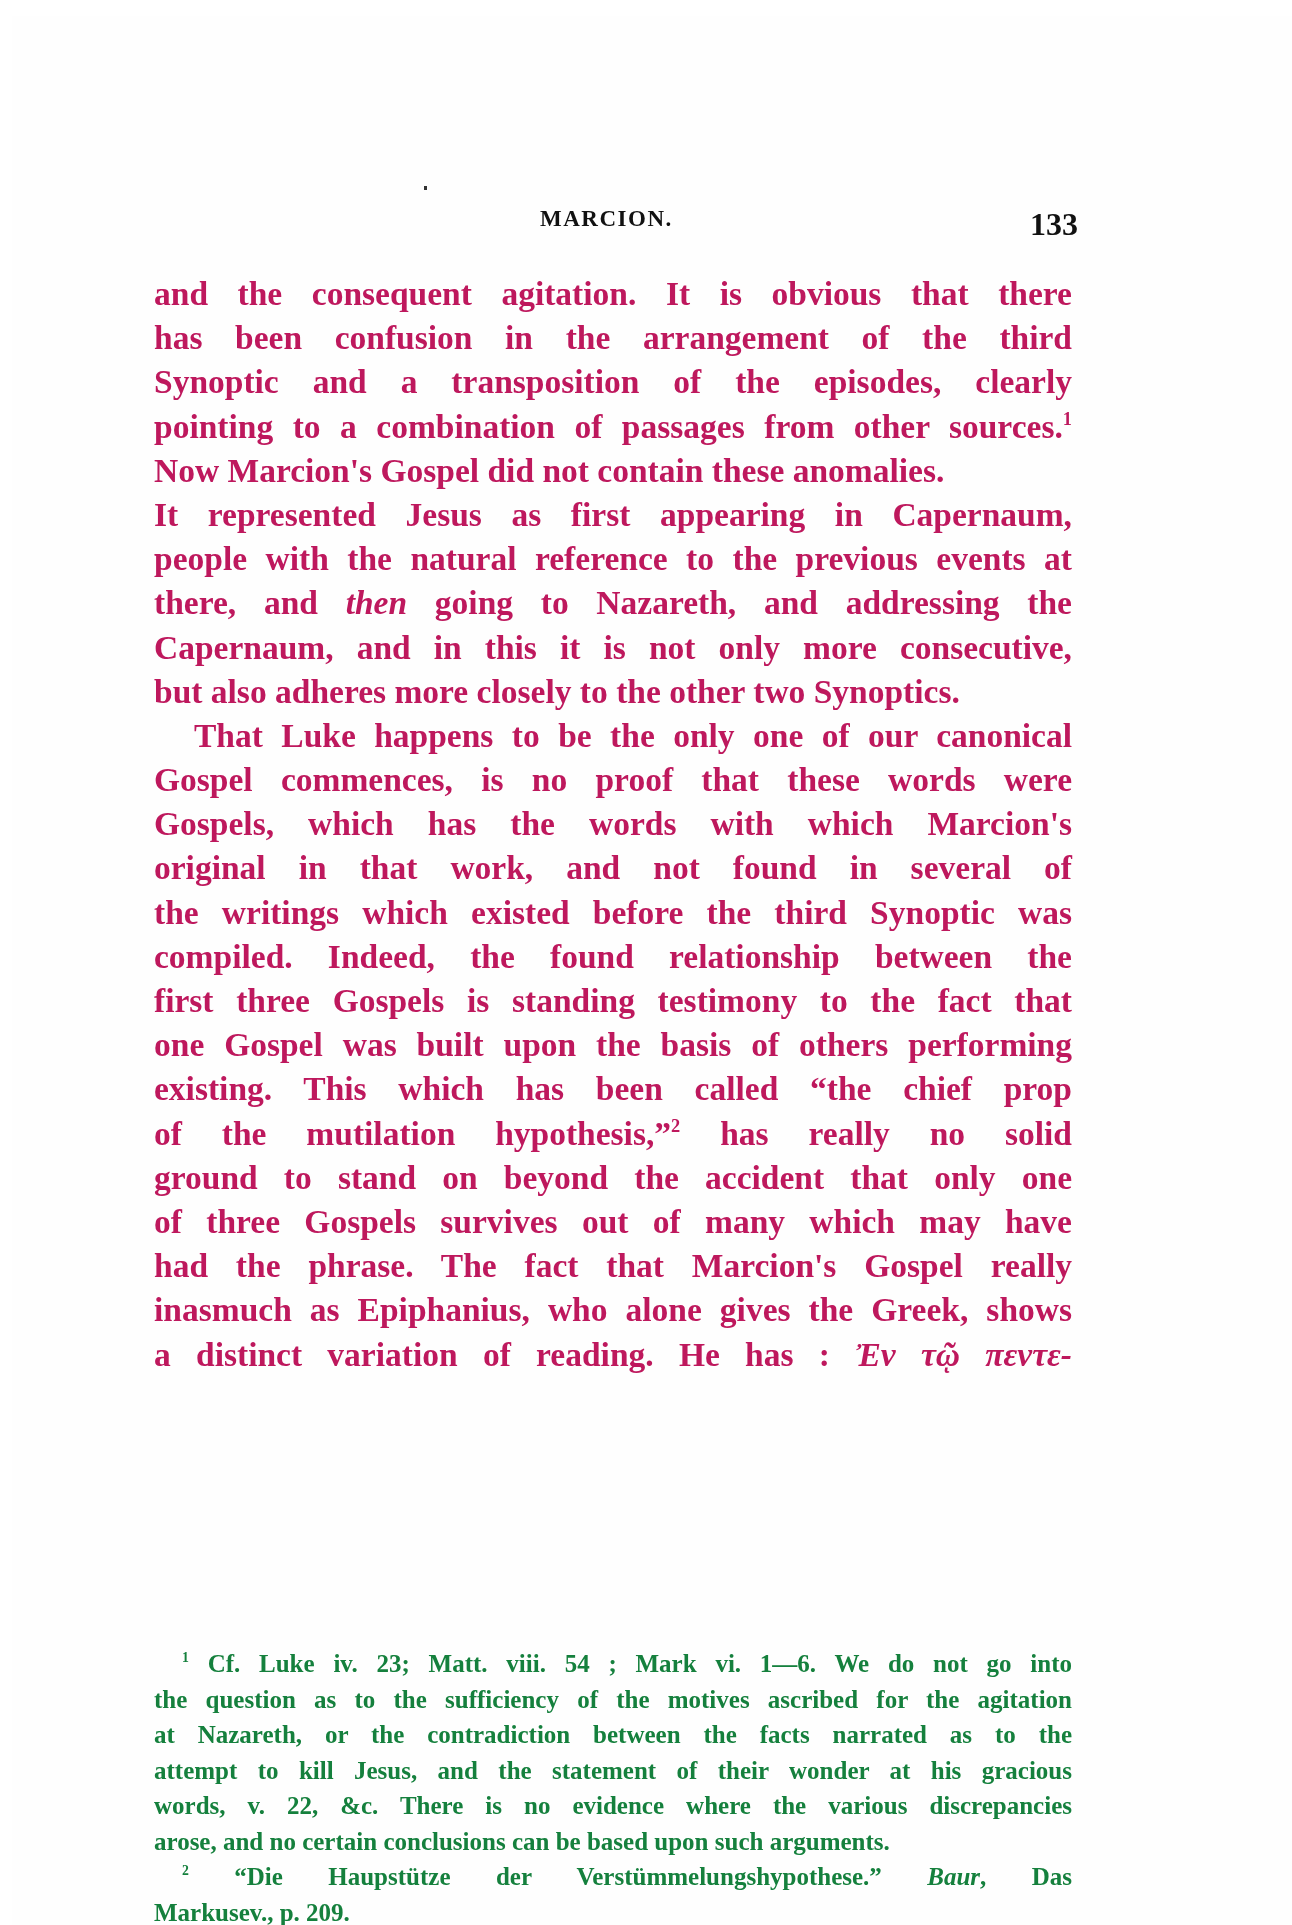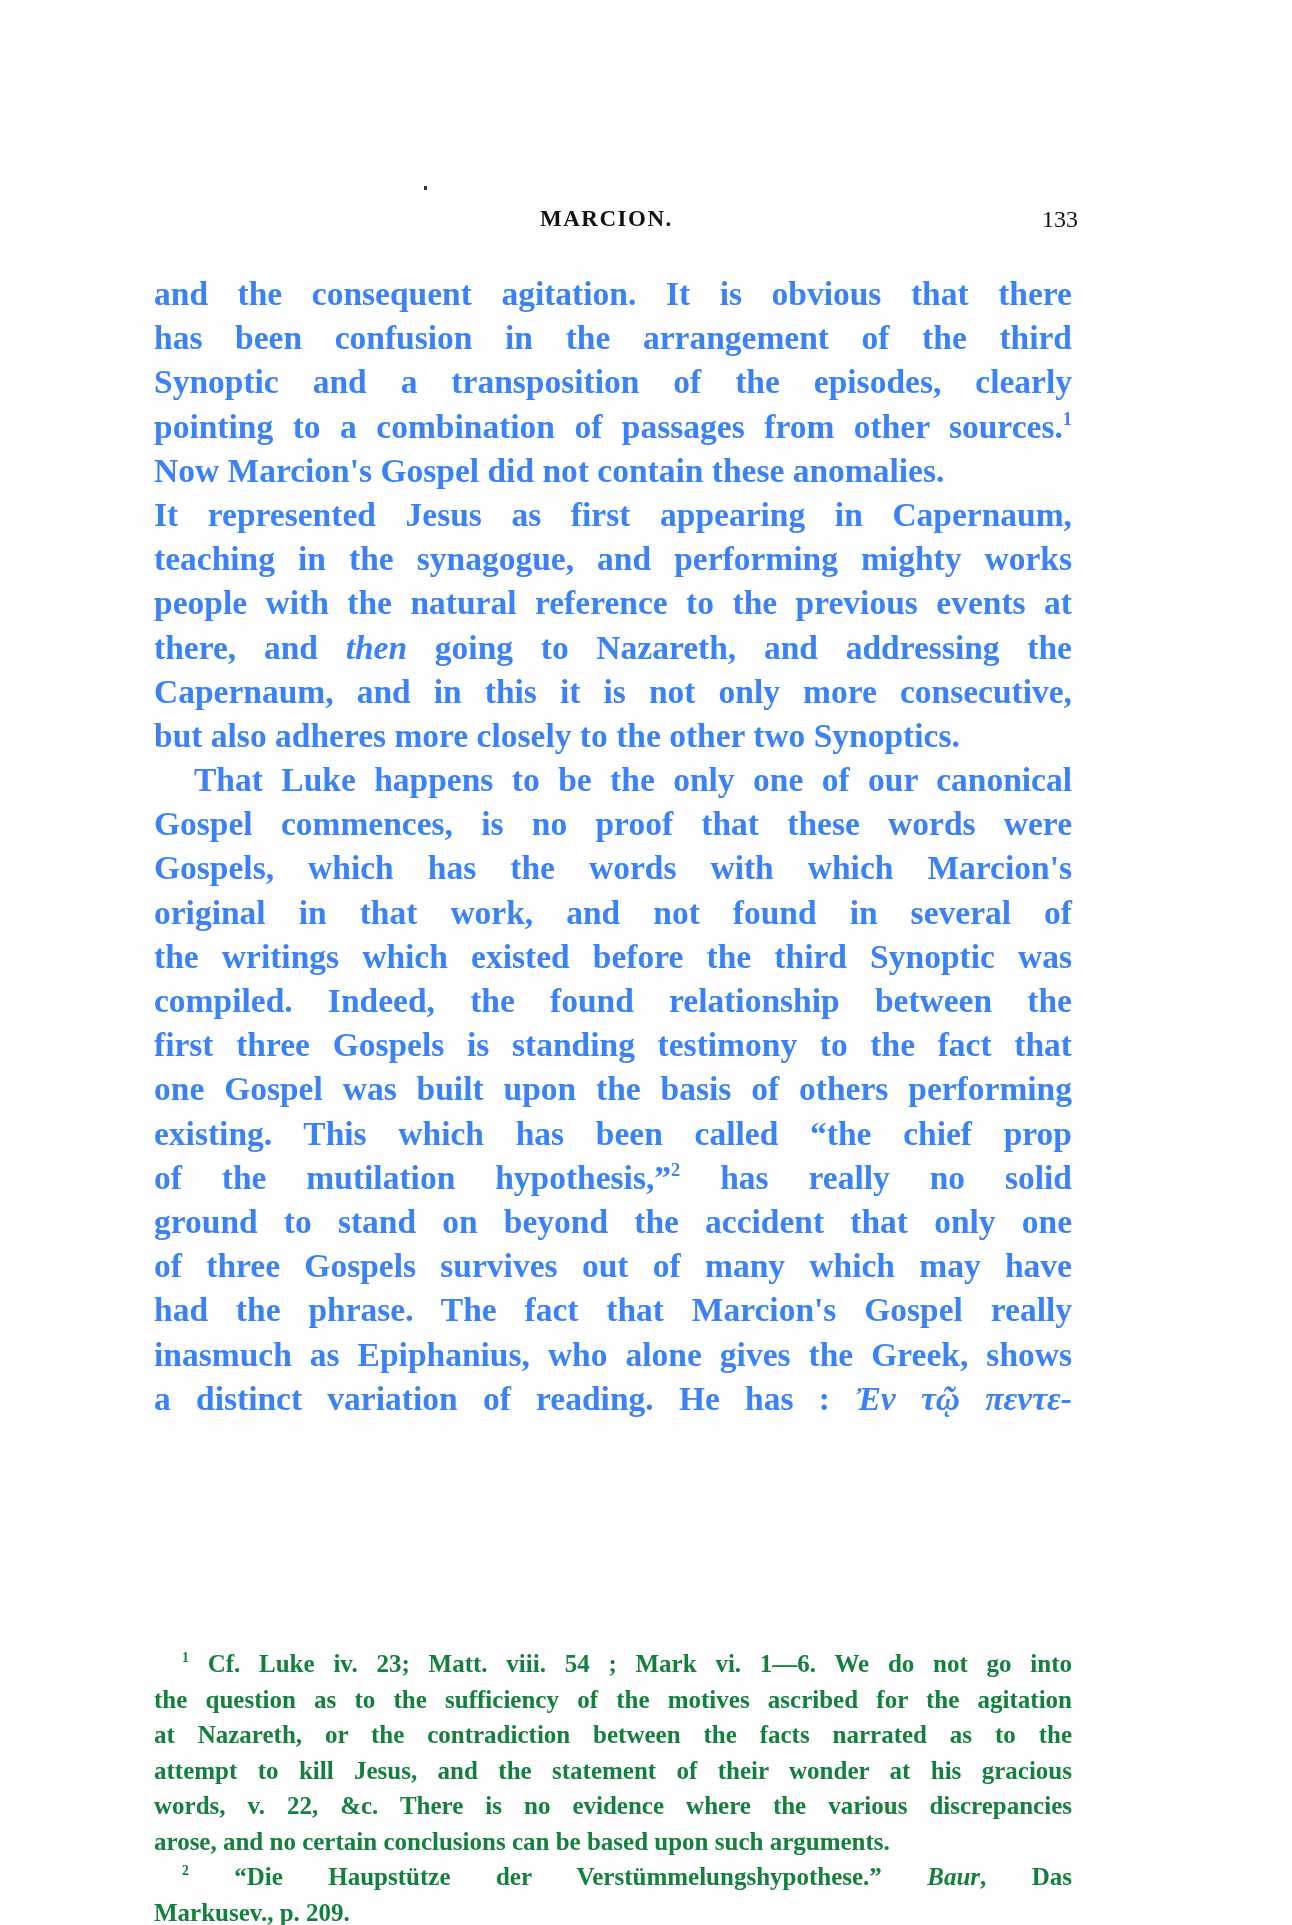--- a/index.html
+++ b/index.html
@@ -1,21 +1,21 @@
 <!DOCTYPE html>
 <html><head>
 <meta charset="utf-8">
 <style>
   html, body { margin: 0; padding: 0; background: #ffffff; }
   body { width: 1292px; height: 1925px; position: relative; overflow: hidden; color: #111111; }
   .page { position: absolute; left: 12px; top: 0; width: 1292px; height: 1925px; background: #fefefe; margin-top: 16px; }
   .running-head { position: absolute; top: 190px; left: 142px; width: 916px; height: 36px; font-family: "Liberation Serif", serif; }
   .running-title { position: absolute; left: 386px; top: 0; font-size: 23px; letter-spacing: 1.5px; font-weight: bold; }
-  .page-number { position: absolute; right: -8px; top: 0; font-size: 24px; font-weight: normal; }
-  .body-text { position: absolute; left: 142px; top: 256px; width: 918px; font-family: "Liberation Serif", serif; font-size: 33.5px; line-height: 44.2px; font-weight: bold; color: #3b82f6; }
+  .page-number { position: absolute; right: -8px; top: 0; font-size: 32px; font-weight: bold; }
+  .body-text { position: absolute; left: 142px; top: 256px; width: 918px; font-family: "Liberation Serif", serif; font-size: 33.5px; line-height: 44.2px; font-weight: bold; color: #be185d; }
   .line { display: block; white-space: nowrap; text-align: justify; text-align-last: justify; height: 44.2px; }
   .line.last { text-align-last: left; }
   .line.indent { padding-left: 40px; }
   sup { font-size: 55%; line-height: 0; vertical-align: 0.7em; }
   .footnotes { position: absolute; left: 142px; top: 1630px; width: 918px; font-family: "Liberation Serif", serif; font-size: 25px; line-height: 35.5px; font-weight: bold; color: #15803d; }
   .fn-line { display: block; white-space: nowrap; text-align: justify; text-align-last: justify; height: 35.5px; }
   .fn-line.last { text-align-last: left; }
   .fn-line.indent { padding-left: 28px; }
   em { font-style: italic; }
   .speck { position: absolute; left: 412px; top: 170px; width: 3px; height: 4px; background: #333; }
@@ -31,21 +31,20 @@
     <span class="page-number">133</span>
   </div>
 
   <div class="body-text">
     <span class="line">and the consequent agitation. It is obvious that there</span>
     <span class="line">has been confusion in the arrangement of the third</span>
     <span class="line">Synoptic and a transposition of the episodes, clearly</span>
     <span class="line"><span>pointing to a combination of passages from other sources.</span><sup>1</sup></span>
     <span class="line last">Now Marcion's Gospel did not contain these anomalies.</span>
     <span class="line">It represented Jesus as first appearing in Capernaum,</span>
-    <span class="line">teaching in the synagogue, and performing mighty works</span>
     <span class="line">people with the natural reference to the previous events at</span>
     <span class="line"><span>there, and </span><em>then</em><span> going to Nazareth, and addressing the</span></span>
     <span class="line">Capernaum, and in this it is not only more consecutive,</span>
     <span class="line last">but also adheres more closely to the other two Synoptics.</span>
     <span class="line indent">That Luke happens to be the only one of our canonical</span>
     <span class="line">Gospel commences, is no proof that these words were</span>
     <span class="line">Gospels, which has the words with which Marcion's</span>
     <span class="line">original in that work, and not found in several of</span>
     <span class="line">the writings which existed before the third Synoptic was</span>
     <span class="line">compiled. Indeed, the found relationship between the</span>

